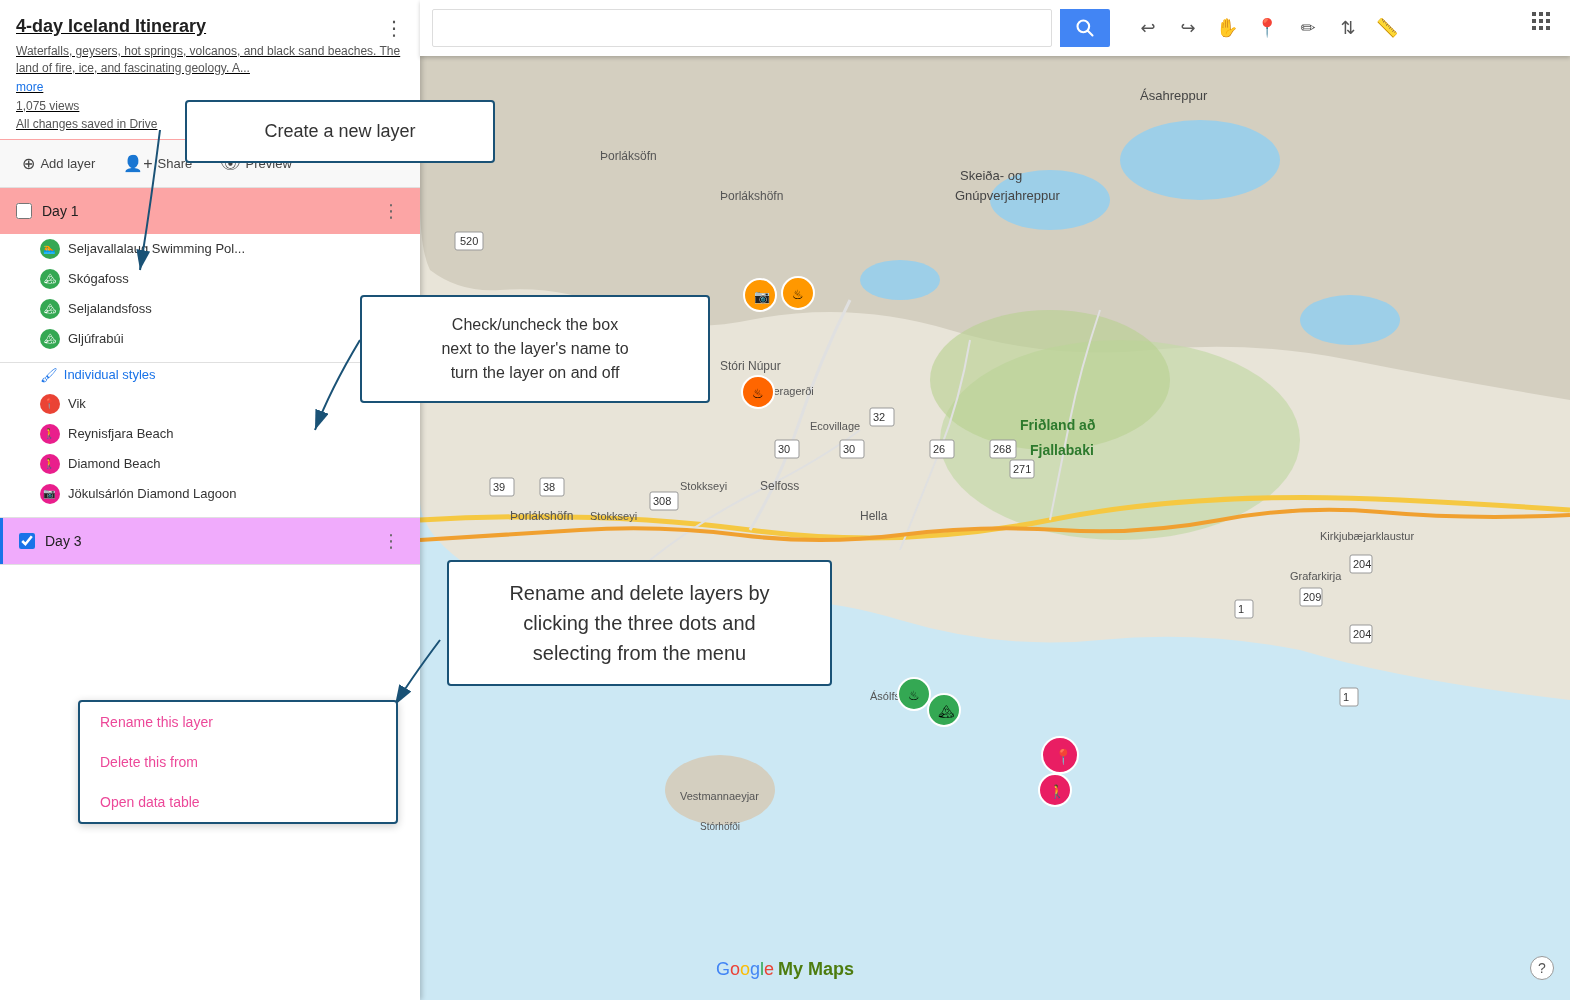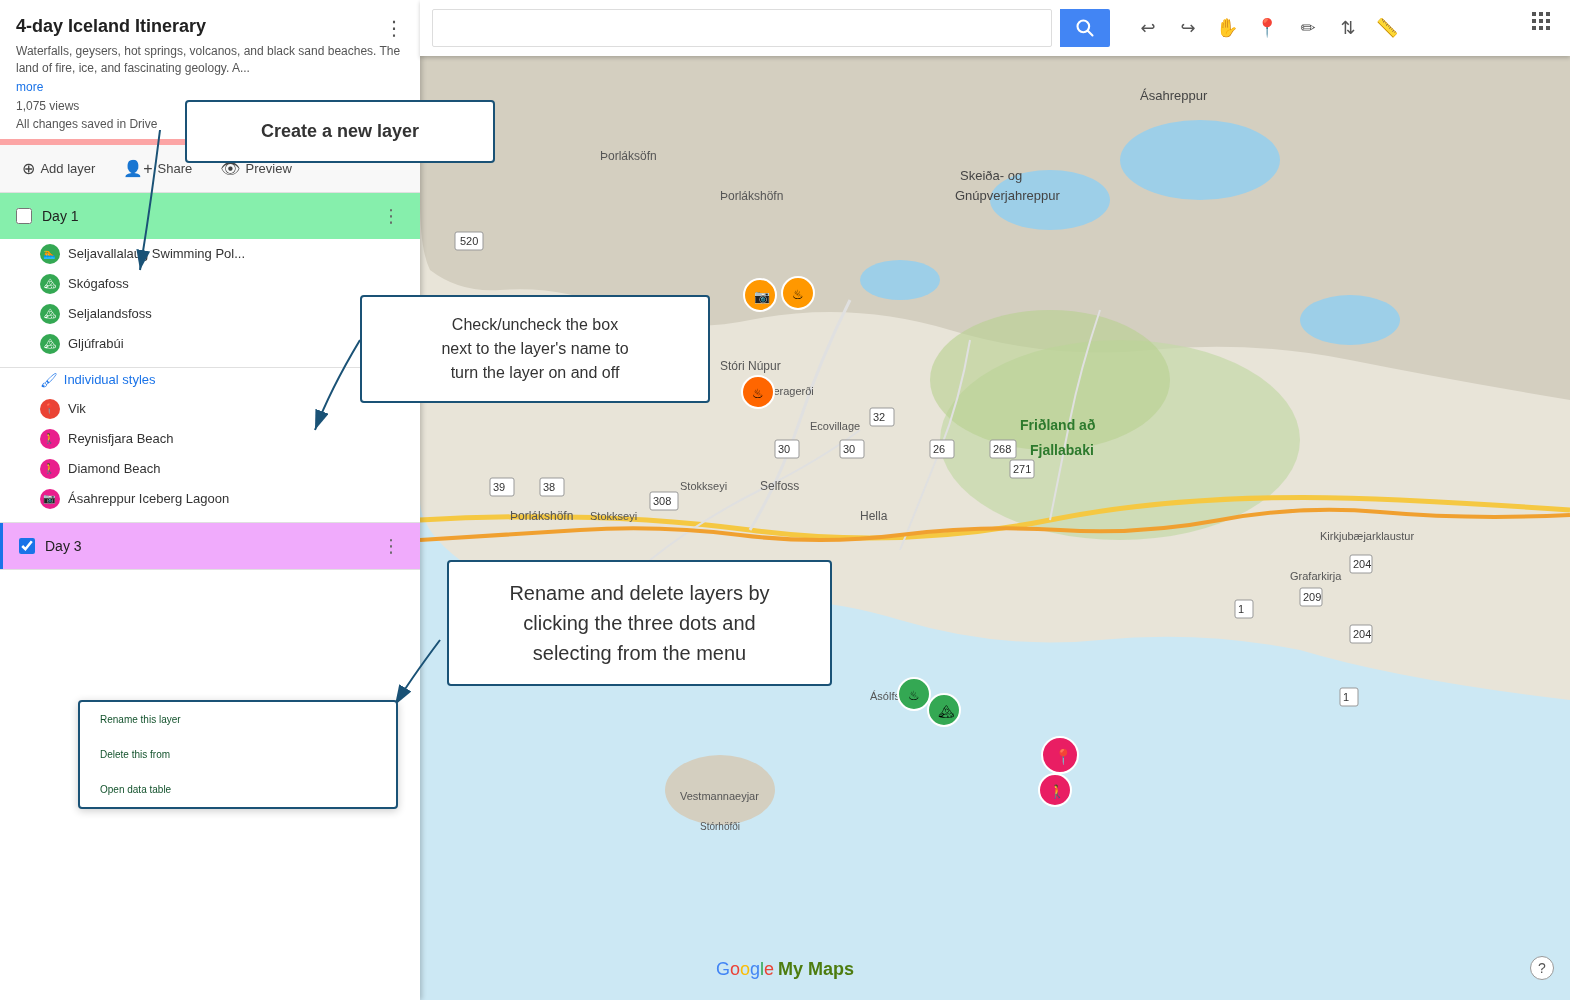--- a/index.html
+++ b/index.html
@@ -20,21 +20,22 @@
       width: 420px;
       height: 1000px;
       background: #fff;
       box-shadow: 2px 0 5px rgba(0,0,0,0.2);
       z-index: 10;
       overflow: hidden;
     }
 
     .panel-header {
       padding: 16px 16px 8px 16px;
-      border-bottom: 6px solid #fca5a5;
+      border-bottom: 1px solid #fca5a5;
+      text-decoration: underline;
     }
 
     .panel-title {
       font-size: 18px;
       font-weight: bold;
       color: #212121;
       margin-bottom: 6px;
     }
 
     .panel-desc {
@@ -103,21 +104,21 @@
     }
 
     .layer-section {
       border-bottom: 1px solid #e0e0e0;
     }
 
     .layer-header {
       display: flex;
       align-items: center;
       padding: 10px 16px;
-      background: #86efac;
+      background: #fca5a5;
       position: relative;
     }
 
     .layer-header.active {
       background: #f0abfc;
       border-left: 3px solid #1a73e8;
     }
 
     .layer-checkbox {
       width: 16px; height: 16px;
@@ -272,22 +273,22 @@
       background: white;
       border: 2px solid #1a5276;
       border-radius: 4px;
       z-index: 25;
       min-width: 200px;
       box-shadow: 0 2px 8px rgba(0,0,0,0.2);
     }
 
     .context-menu-item {
       padding: 12px 20px;
-      font-size: 10px;
-      color: #14532d;
+      font-size: 14px;
+      color: #ec4899;
       cursor: pointer;
     }
 
     
     .map-footer {
       position: absolute;
       bottom: 20px;
       left: 50%;
       transform: translateX(-50%);
       display: flex;
@@ -508,21 +509,21 @@
         <div class="layer-item">
           <div class="item-icon icon-pink" style="font-size:10px;">🚶</div>
           <span>Reynisfjara Beach</span>
         </div>
         <div class="layer-item">
           <div class="item-icon icon-pink" style="font-size:10px;">🚶</div>
           <span>Diamond Beach</span>
         </div>
         <div class="layer-item">
           <div class="item-icon icon-pink" style="font-size:10px;">📷</div>
-          <span>Ásahreppur Iceberg Lagoon</span>
+          <span>Jökulsárlón Diamond Lagoon</span>
         </div>
       </div>
     </div>
 
     <div class="layer-section">
       <div class="layer-header active">
         <input type="checkbox" class="layer-checkbox" checked="" style="">
         <span class="layer-name">Day 3</span>
         <span class="layer-three-dots">⋮</span>
       </div>
@@ -555,21 +556,21 @@
       <rect x="16" y="2" width="4" height="4"></rect>
     <rect x="2" y="9" width="4" height="4"></rect>
       <rect x="9" y="9" width="4" height="4"></rect>
       <rect x="16" y="9" width="4" height="4"></rect>
     <rect x="2" y="16" width="4" height="4"></rect>
       <rect x="9" y="16" width="4" height="4"></rect>
       <rect x="16" y="16" width="4" height="4"></rect>
   </svg>
 </div>
 
-<div class="annotation-box" style="left: 185px; top: 100px; width: 310px; font-size: 18px; font-weight: 700;">
+<div class="annotation-box" style="left: 185px; top: 100px; width: 310px; font-size: 18px; font-weight: 400;">
   <span>Create a new layer</span>
 </div>
 
 <svg style="position:absolute; top:130px; left:130px; z-index:21; overflow:visible;" width="100" height="160">
   <defs>
     <marker id="arrowhead1" markerWidth="10" markerHeight="7" refX="10" refY="3.5" orient="auto">
       <polygon points="0 0, 10 3.5, 0 7" fill="#1a5276"></polygon>
     </marker>
   </defs>
   <path d="M30,0 Q20,80 10,140" stroke="#1a5276" stroke-width="2" fill="none" marker-end="url(#arrowhead1)"></path>

